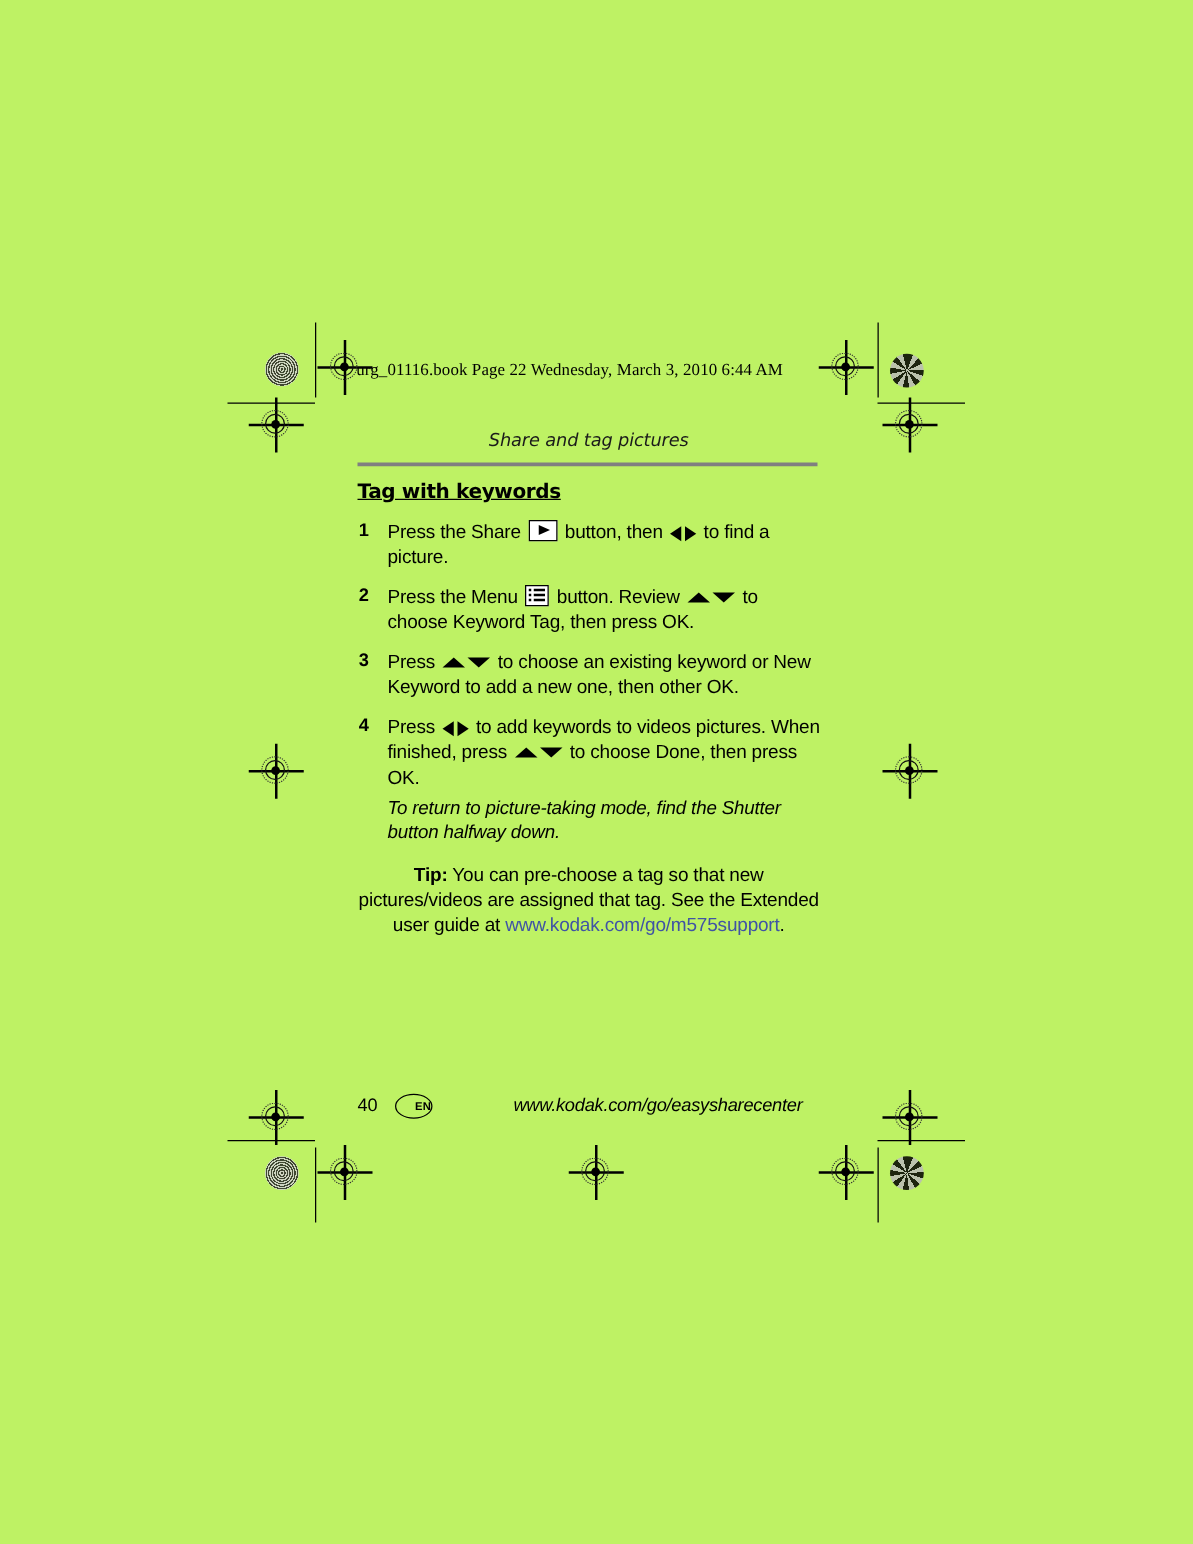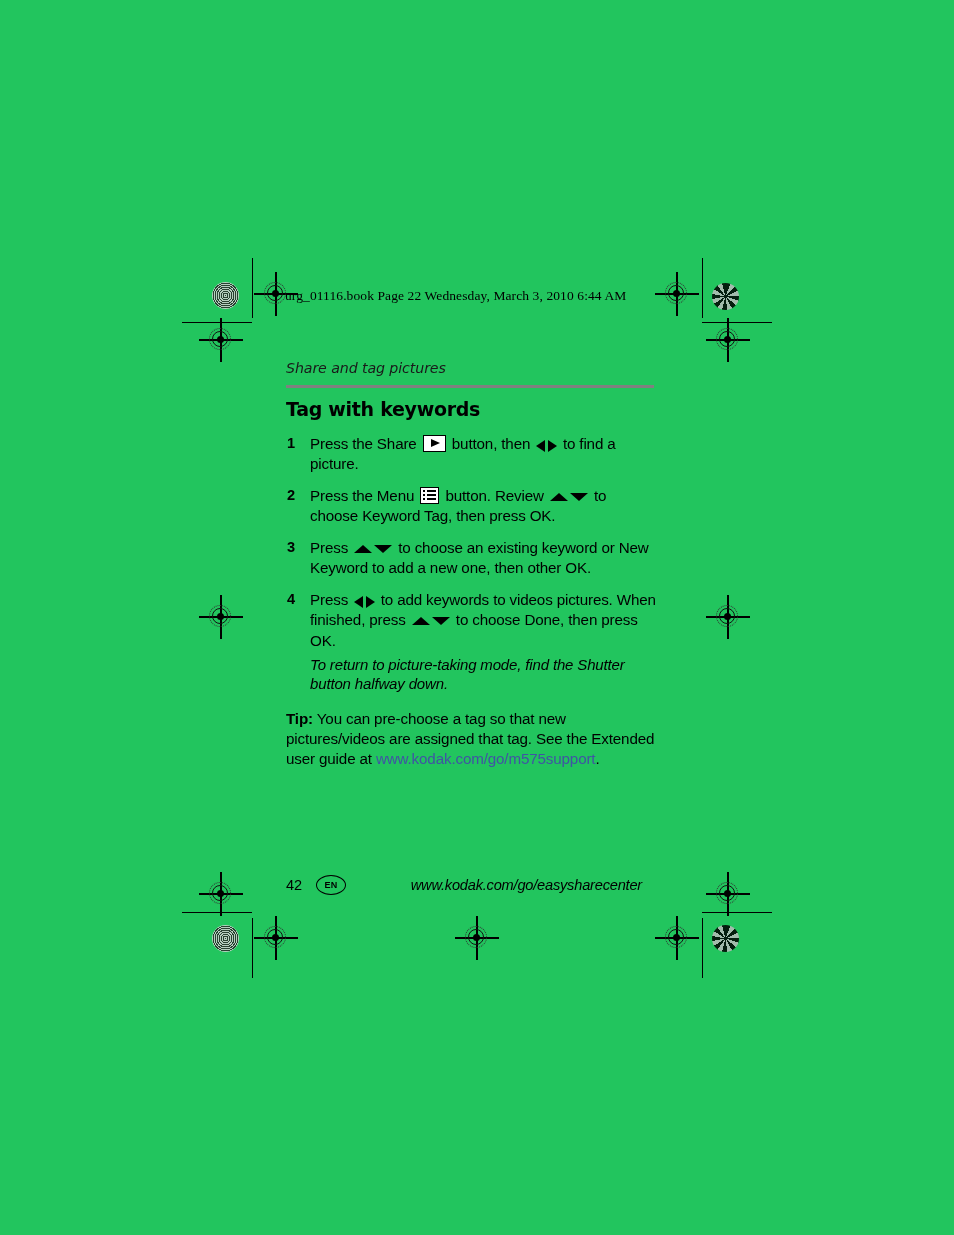--- a/index.html
+++ b/index.html
@@ -9,21 +9,21 @@
   }
   body {
     font-family: "Liberation Sans", sans-serif;
     color: #000000;
   }
   #page {
     position: relative;
     width: 954px;
     height: 1235px;
     overflow: hidden;
-    background: #22c55e;
+    background: #bef264;
   }
 
   
   .regmark {
     position: absolute;
     width: 44px;
     height: 44px;
   }
   .regmark .ring {
     position: absolute;
@@ -96,36 +96,38 @@
     position: absolute;
     left: 286px;
     top: 345px;
     width: 370px;
   }
   .running-head {
     font-family: "DejaVu Sans", sans-serif;
     font-style: italic;
     font-size: 14.2px;
     color: #1a1a1a;
-    margin: 15px 0 9px 0;
+    margin: 0 0 9px 0;
     letter-spacing: -0.1px;
+    text-align: center;
   }
   .rule {
     width: 368px;
     height: 3px;
     background: #808080;
     margin: 0 0 10px 0;
   }
   h1.section-title {
     font-family: "DejaVu Sans", sans-serif;
-    font-size: 19px;
+    font-size: 16px;
     font-weight: bold;
     margin: 0 0 14px 0;
     letter-spacing: -0.3px;
     color: #000;
+    text-decoration: underline;
   }
 
   ol.steps {
     list-style: none;
     margin: 0;
     padding: 0;
   }
   ol.steps > li {
     position: relative;
     padding-left: 24px;
@@ -149,20 +151,21 @@
     line-height: 1.28;
     letter-spacing: -0.15px;
     margin: -4px 0 0 0;
   }
 
   p.tip {
     font-size: 15.2px;
     line-height: 1.3;
     letter-spacing: -0.15px;
     margin: 16px 0 0 0;
+    text-align: center;
   }
   p.tip b { font-weight: bold; }
 
   p.help-line {
     font-size: 15.2px;
     font-weight: bold;
     line-height: 1.3;
     letter-spacing: -0.15px;
     margin: 13px 0 0 0;
   }
@@ -276,21 +279,21 @@
     position: absolute;
     left: 30px;
     top: 0;
     width: 30px;
     height: 20px;
     border: 1.2px solid #000;
     border-radius: 50%;
     box-sizing: border-box;
     font-size: 9px;
     font-weight: bold;
-    text-align: center;
+    text-align: right;
     line-height: 18px;
     letter-spacing: .2px;
   }
   .footer .foot-url {
     position: absolute;
     right: 16px;
     top: 2px;
     font-style: italic;
     font-size: 14.6px;
     letter-spacing: -0.2px;
@@ -429,18 +432,18 @@
       </li>
 
     </ol>
 
     <p class="tip"><b>Tip:</b><span> You can pre-choose a tag so that new pictures/videos are assigned that tag. See the Extended user guide at </span><a class="link" href="#">www.kodak.com/go/m575support</a><span>.</span></p>
 
 
   </div>
 
   <div class="footer">
-    <span class="pageno">42</span>
+    <span class="pageno">40</span>
     <span class="lang-badge">EN</span>
     <span class="foot-url">www.kodak.com/go/easysharecenter</span>
   </div>
 
 </div>
 
 </body></html>

